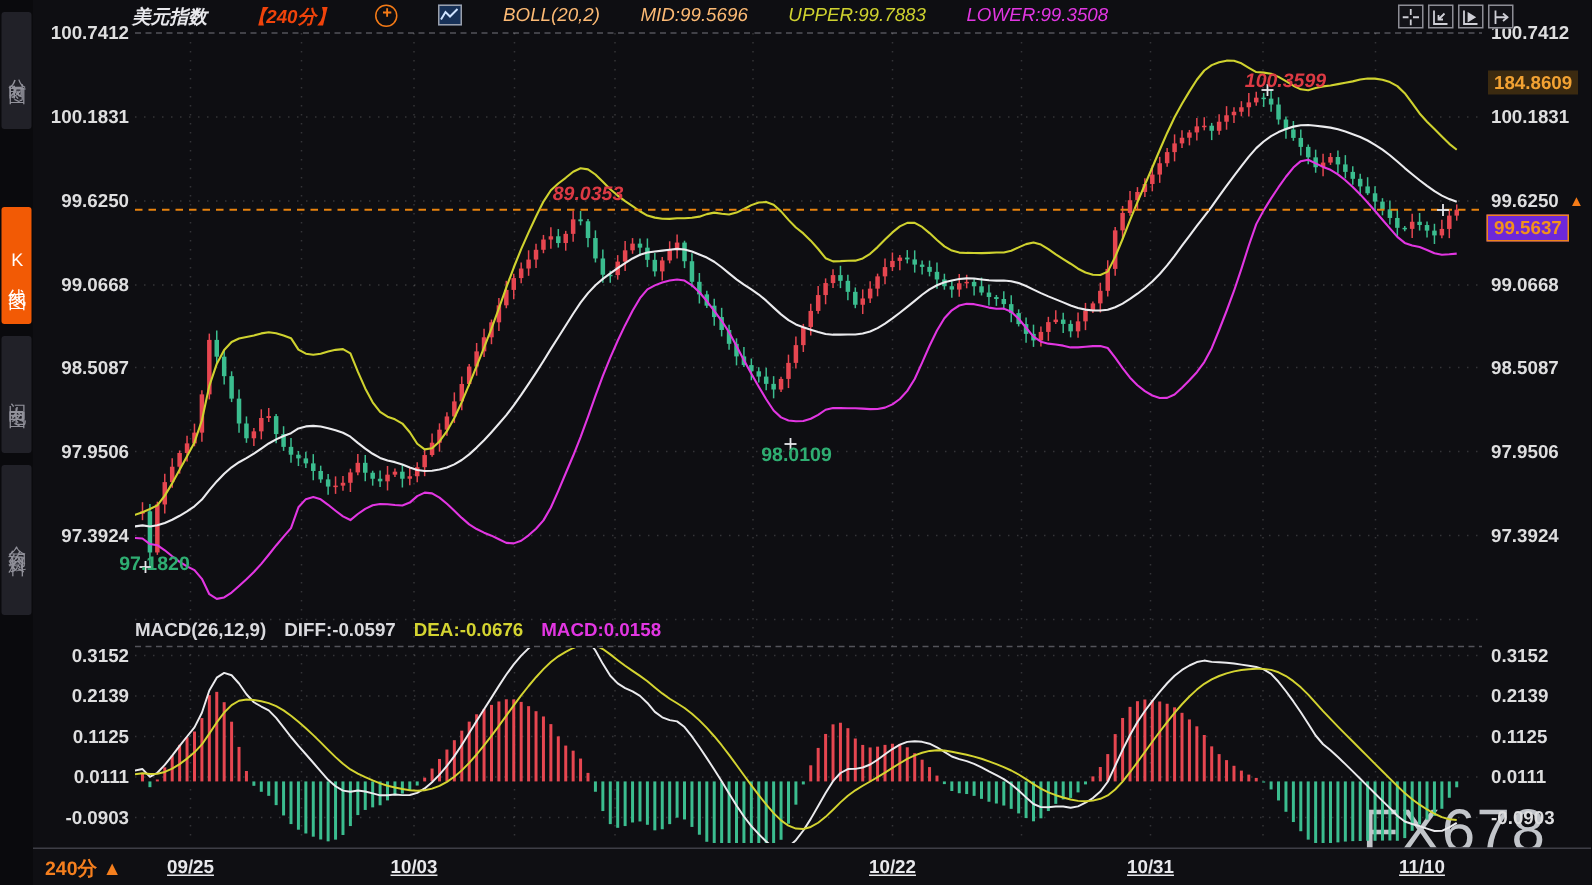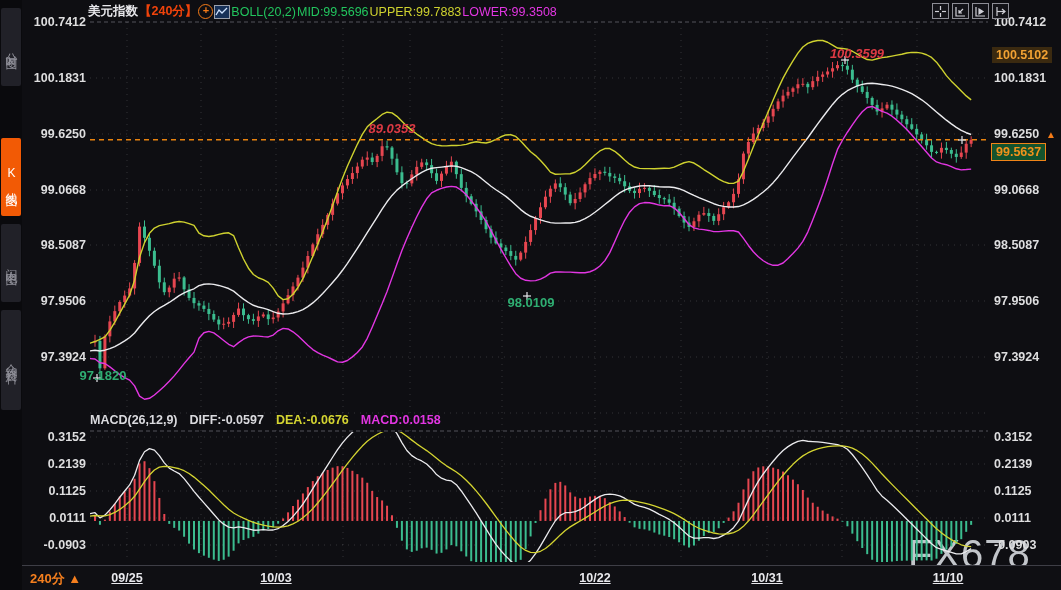--- a/index.html
+++ b/index.html
@@ -5,45 +5,45 @@
   html,body{margin:0;padding:0;background:#08080b;}
   .app{position:relative;width:1061px;height:590px;overflow:hidden;background:#0e0e12;
        font-family:"Liberation Sans",sans-serif;-webkit-font-smoothing:antialiased;}
   
   .sidebar{position:absolute;left:0;top:0;width:22px;height:590px;background:#0a0a0d;z-index:6;}
   .side-tab{position:absolute;left:1px;width:20px;display:flex;align-items:center;justify-content:center;
             writing-mode:vertical-lr;text-orientation:upright;letter-spacing:3px;
             background:#212128;color:#92929b;font-size:12px;border-radius:2px;cursor:pointer;}
   .side-tab.active{background:#f25a05;color:#ffffff;}
   
-  .hdr{position:absolute;left:88px;top:3px;height:17px;display:flex;align-items:center;gap:1px;
-       font-size:12.5px;z-index:7;white-space:nowrap;}
+  .hdr{position:absolute;left:88px;top:3px;height:17px;display:flex;gap:27px;
+       font-size:12.5px;z-index:7;white-space:nowrap;font-style:italic;}
   .hdr .t-sym{color:#e8e8ec;font-weight:700;}
   .hdr .t-period{color:#f0430b;font-weight:700;}
-  .hdr .t-mid{color:#22c55e;}
+  .hdr .t-mid{color:#fdba74;}
   .hdr .t-upper{color:#cfd22f;}
   .hdr .t-lower{color:#e236e2;}
   .plus-ic{width:13px;height:13px;border:1px solid #f57b17;border-radius:50%;color:#f57b17;
            font-size:11px;line-height:11px;text-align:center;font-weight:700;}
   .mini-ic{width:14px;height:12px;border:1px solid #9aa0ac;background:#173158;position:relative;overflow:hidden;}
   .toolicons{position:absolute;left:932px;top:3px;display:flex;gap:3px;z-index:7;}
   .tico{width:15px;height:14px;border:1px solid #8d8d95;color:#cfcfd6;display:flex;align-items:center;
         justify-content:center;background:#131318;cursor:pointer;}
   
   .macd-hdr{position:absolute;left:90px;top:413px;display:flex;gap:12px;font-size:12.5px;z-index:7;white-space:nowrap;font-weight:bold;}
   .macd-hdr .m-main{color:#dadade;}
   .macd-hdr .m-dea{color:#d4d431;}
   .macd-hdr .m-macd{color:#e236e2;}
   
   .axlbl{position:absolute;font-size:12.5px;font-weight:700;color:#dededf;z-index:3;line-height:16px;}
   .axlbl.left{left:28px;width:58px;text-align:right;}
   .axlbl.right{left:994px;width:62px;text-align:left;}
   .sp-high{position:absolute;left:992px;top:47px;padding:1px 4px;background:#3b2a10;color:#f2a233;
            font-size:12.5px;font-weight:700;z-index:4;}
-  .sp-last{position:absolute;left:991px;top:143px;padding:1px 4px;background:#14532d;color:#f2921c;
+  .sp-last{position:absolute;left:991px;top:143px;padding:1px 4px;background:#6d28d9;color:#f2921c;
            border:1px solid #ef8418;font-size:12.5px;font-weight:700;z-index:4;}
   .latest-arrow{position:absolute;left:1046px;top:129px;color:#f57b17;font-size:10px;z-index:4;cursor:pointer;}
   
   .anno{position:absolute;transform:translateX(-50%);font-size:13px;font-weight:700;z-index:5;white-space:nowrap;}
   .anno.red{color:#dd3a44;font-style:italic;}
   .anno.green{color:#2fae72;}
   
   .watermark{position:absolute;left:908px;top:532px;font-size:40px;color:#d2d5da;opacity:.92;
              letter-spacing:1px;z-index:2;font-weight:400;}
   
@@ -142,21 +142,21 @@
       <div class="axlbl left" style="top: 456px;">0.2139</div>
       <div class="axlbl right" style="top: 456px;">0.2139</div>
       <div class="axlbl left" style="top: 483px;">0.1125</div>
       <div class="axlbl right" style="top: 483px;">0.1125</div>
       <div class="axlbl left" style="top: 510px;">0.0111</div>
       <div class="axlbl right" style="top: 510px;">0.0111</div>
       <div class="axlbl left" style="top: 537px;">-0.0903</div>
       <div class="axlbl right" style="top: 537px;">-0.0903</div>
     </div>
 
-  <div class="sp-high">100.5102</div>
+  <div class="sp-high">184.8609</div>
   <div class="sp-last">99.5637</div>
   <div class="latest-arrow">▲</div>
 
   <div class="anno red" id="an-sh" style="left: 392px; top: 121px;">89.0353</div>
   <div class="anno red" id="an-rh" style="left: 857px; top: 46px;">100.3599</div>
   <div class="anno green" id="an-sl" style="left: 531px; top: 295px;">98.0109</div>
   <div class="anno green" id="an-rl" style="left: 103px; top: 368px;">97.1820</div>
 
   <svg class="chart" id="chart-svg" width="1061" height="590">
       <defs>

